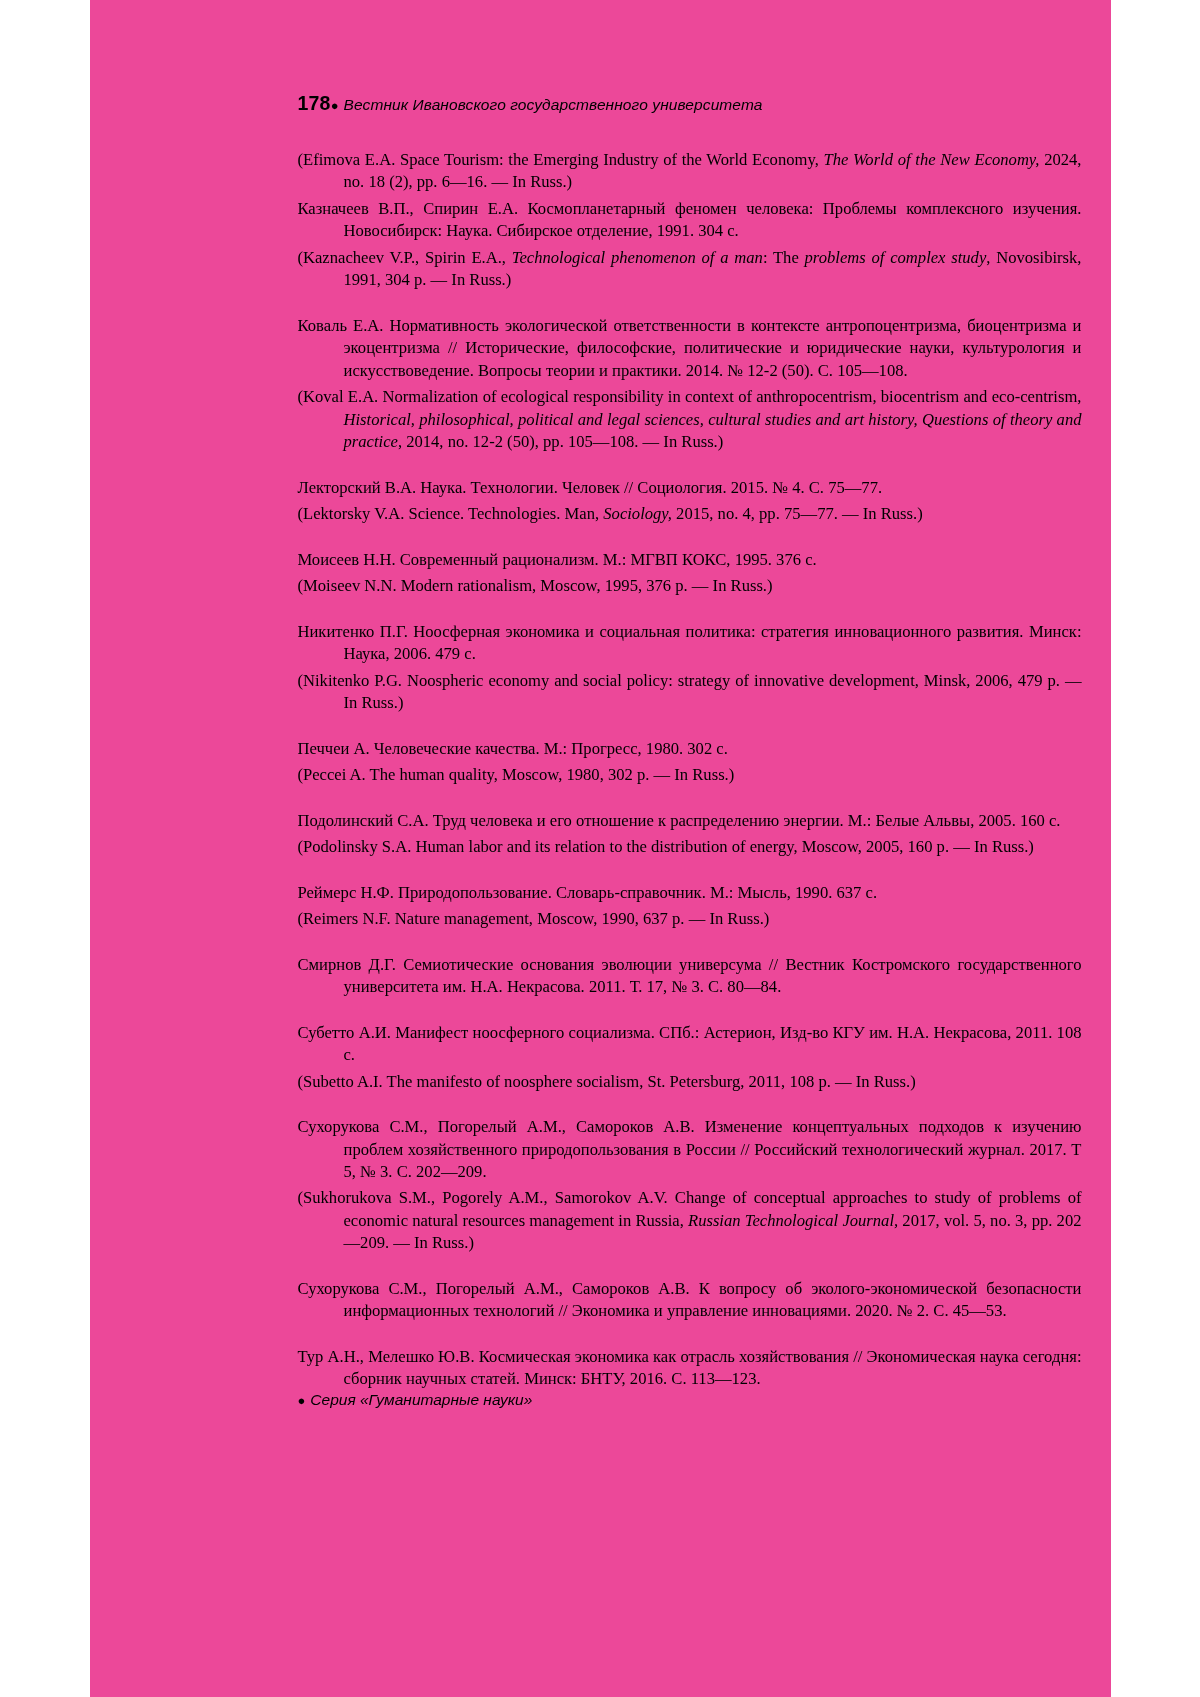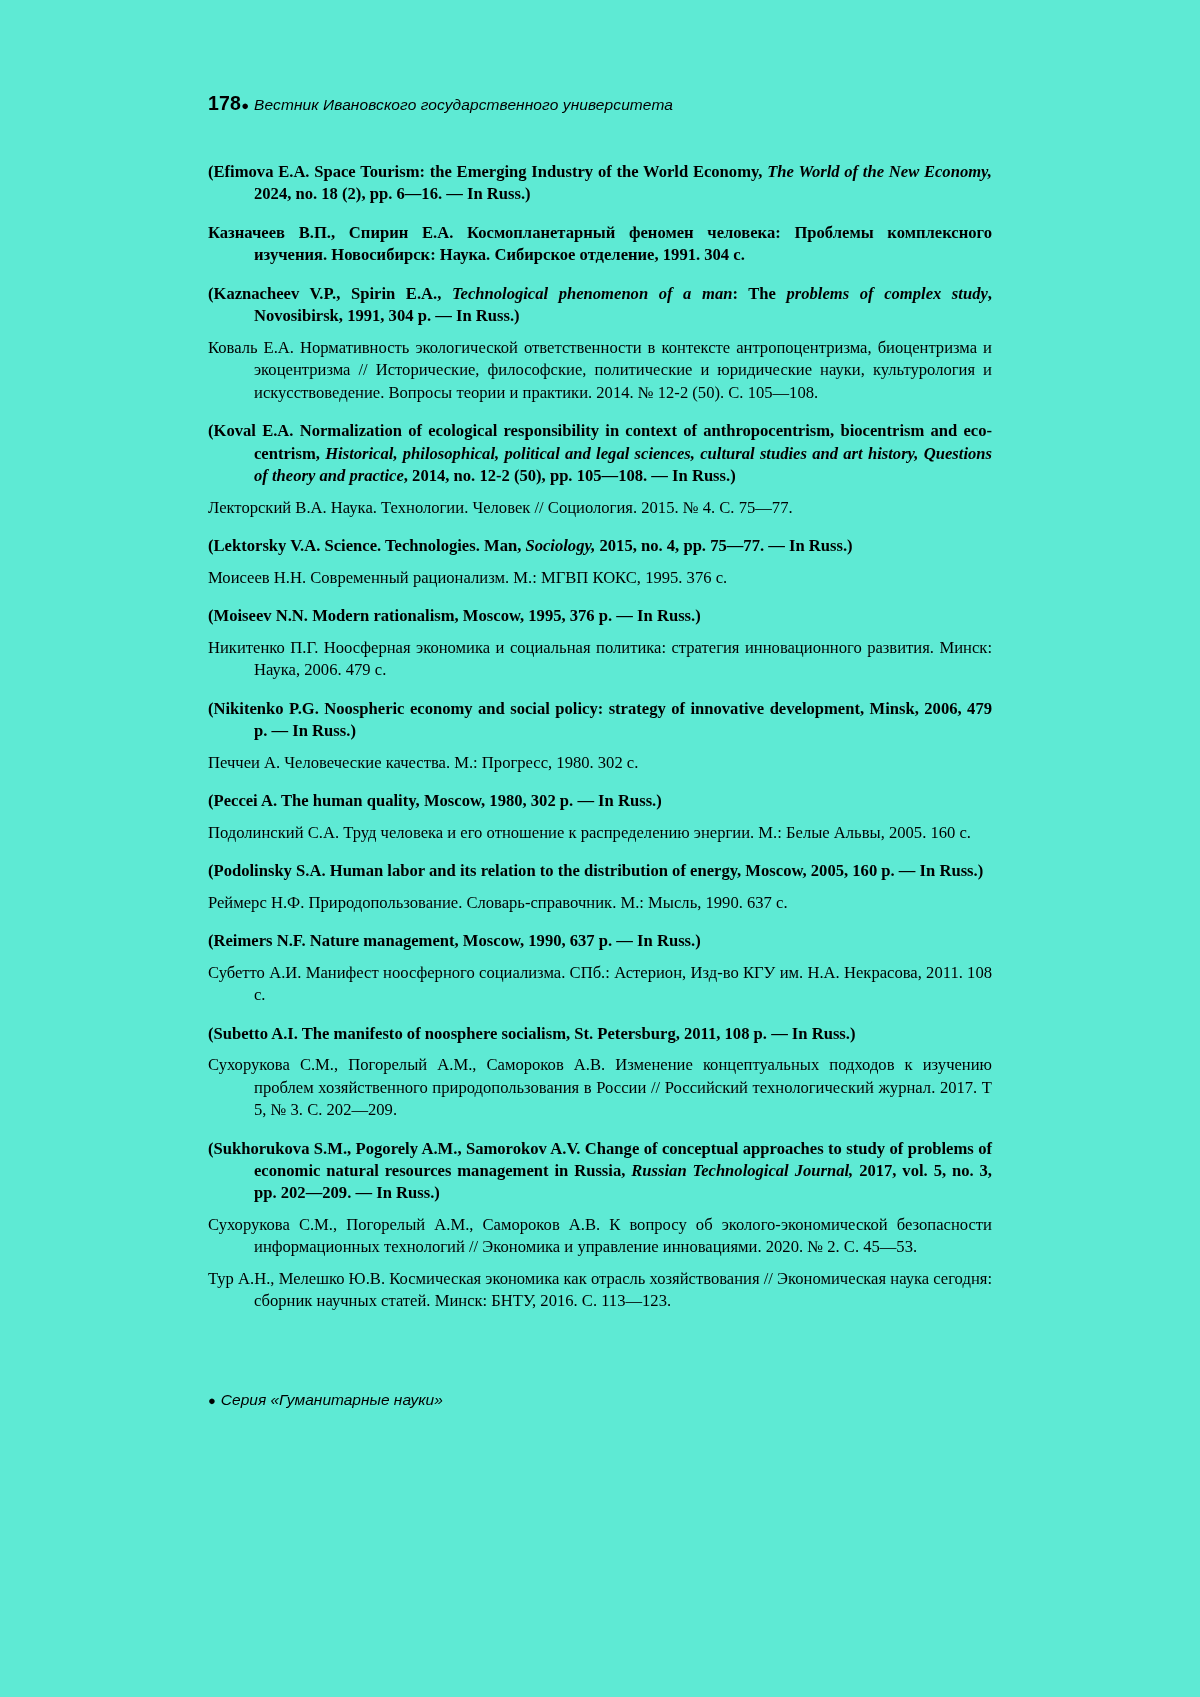--- a/index.html
+++ b/index.html
@@ -2,23 +2,23 @@
 <html lang="ru"><head>
 <meta charset="utf-8">
 <style>
   html, body {
     margin: 0;
     padding: 0;
     background: #ffffff;
   }
   .page {
     position: relative;
-    width: 1200px;
+    width: 1021px;
     height: 1697px;
-    background: #5eead4;
+    background: #ec4899;
     margin: 0 auto;
     font-family: "Liberation Serif", serif;
     color: #000000;
     overflow: hidden;
   }
   .page-header {
     position: absolute;
     top: 92px;
     left: 208px;
     right: 208px;
@@ -54,22 +54,22 @@
   .ref {
     font-size: 16.6px;
     line-height: 1.355;
     text-align: justify;
     text-justify: inter-word;
     margin: 0;
     padding-left: 46px;
     text-indent: -46px;
     hyphens: manual;
   }
-  .gap-sm { margin-top: 16px; font-weight: bold; }
-  .gap-md { margin-top: 9px; }
+  .gap-sm { margin-top: 4px; }
+  .gap-md { margin-top: 23px; }
   .it { font-style: italic; }
   .page-footer {
     position: absolute;
     bottom: 288px;
     left: 208px;
     right: 208px;
     text-align: left;
     font-family: "Liberation Sans", sans-serif;
     font-style: italic;
     font-size: 15.5px;
@@ -105,20 +105,21 @@
       <p class="ref gap-md"><span>Моисеев Н.Н. Современный рационализм. М.: МГВП КОКС, 1995. 376 с.</span></p>
       <p class="ref gap-sm"><span>(Moiseev N.N. Modern rationalism, Moscow, 1995, 376 p. — In Russ.)</span></p>
       <p class="ref gap-md"><span>Никитенко П.Г. Ноосферная экономика и социальная политика: стратегия инновационного развития. Минск: Наука, 2006. 479 с.</span></p>
       <p class="ref gap-sm"><span>(Nikitenko P.G. Noospheric economy and social policy: strategy of innovative development, Minsk, 2006, 479 p. — In Russ.)</span></p>
       <p class="ref gap-md"><span>Печчеи А. Человеческие качества. М.: Прогресс, 1980. 302 с.</span></p>
       <p class="ref gap-sm"><span>(Peccei A. The human quality, Moscow, 1980, 302 p. — In Russ.)</span></p>
       <p class="ref gap-md"><span>Подолинский С.А. Труд человека и его отношение к распределению энергии. М.: Белые Альвы, 2005. 160 с.</span></p>
       <p class="ref gap-sm"><span>(Podolinsky S.A. Human labor and its relation to the distribution of energy, Moscow, 2005, 160 p. — In Russ.)</span></p>
       <p class="ref gap-md"><span>Реймерс Н.Ф. Природопользование. Словарь-справочник. М.: Мысль, 1990. 637 с.</span></p>
       <p class="ref gap-sm"><span>(Reimers N.F. Nature management, Moscow, 1990, 637 p. — In Russ.)</span></p>
+      <p class="ref gap-md"><span>Смирнов Д.Г. Семиотические основания эволюции универсума // Вестник Костромского государственного университета им. Н.А. Некрасова. 2011. Т. 17, № 3. С. 80—84.</span></p>
       <p class="ref gap-md"><span>Субетто А.И. Манифест ноосферного социализма. СПб.: Астерион, Изд-во КГУ им. Н.А. Некрасова, 2011. 108 с.</span></p>
       <p class="ref gap-sm"><span>(Subetto A.I. The manifesto of noosphere socialism, St. Petersburg, 2011, 108 p. — In Russ.)</span></p>
       <p class="ref gap-md"><span>Сухорукова С.М., Погорелый А.М., Самороков А.В. Изменение концептуальных подходов к изучению проблем хозяйственного природопользования в России // Российский технологический журнал. 2017. Т 5, № 3. С. 202—209.</span></p>
       <p class="ref gap-sm"><span>(Sukhorukova S.M., Pogorely A.M., Samorokov A.V. Change of conceptual approaches to study of problems of economic natural resources management in Russia, </span><span class="it">Russian Technological Journal,</span><span> 2017, vol. 5, no. 3, pp. 202—209. — In Russ.)</span></p>
       <p class="ref gap-md"><span>Сухорукова С.М., Погорелый А.М., Самороков А.В. К вопросу об эколого-экономической безопасности информационных технологий // Экономика и управление инновациями. 2020. № 2. С. 45—53.</span></p>
       <p class="ref gap-md"><span>Тур А.Н., Мелешко Ю.В. Космическая экономика как отрасль хозяйствования // Экономическая наука сегодня: сборник научных статей. Минск: БНТУ, 2016. С. 113—123.</span></p>
     </div>
 
   <div class="page-footer">
     <span class="bullet">●</span><span>Серия «Гуманитарные науки»</span>

